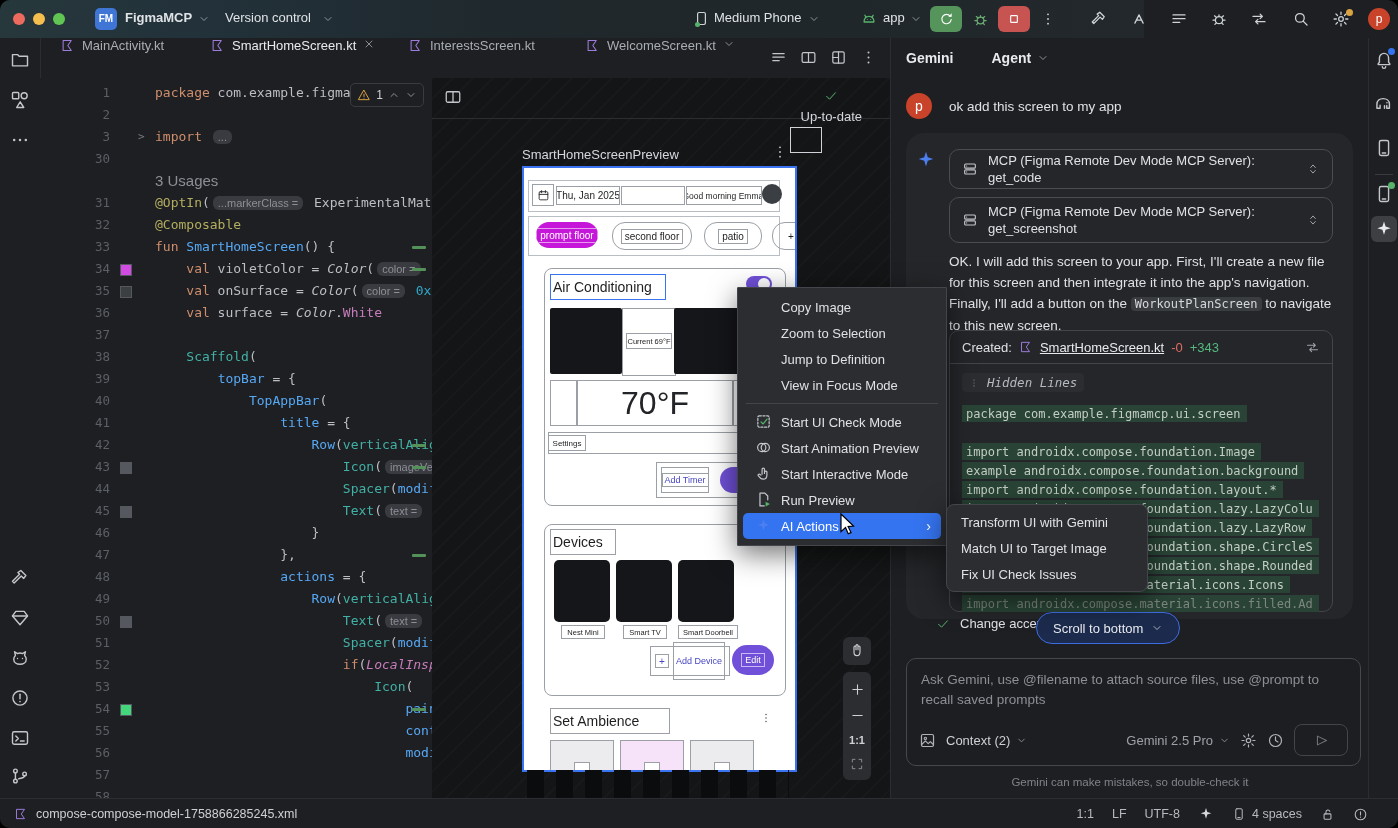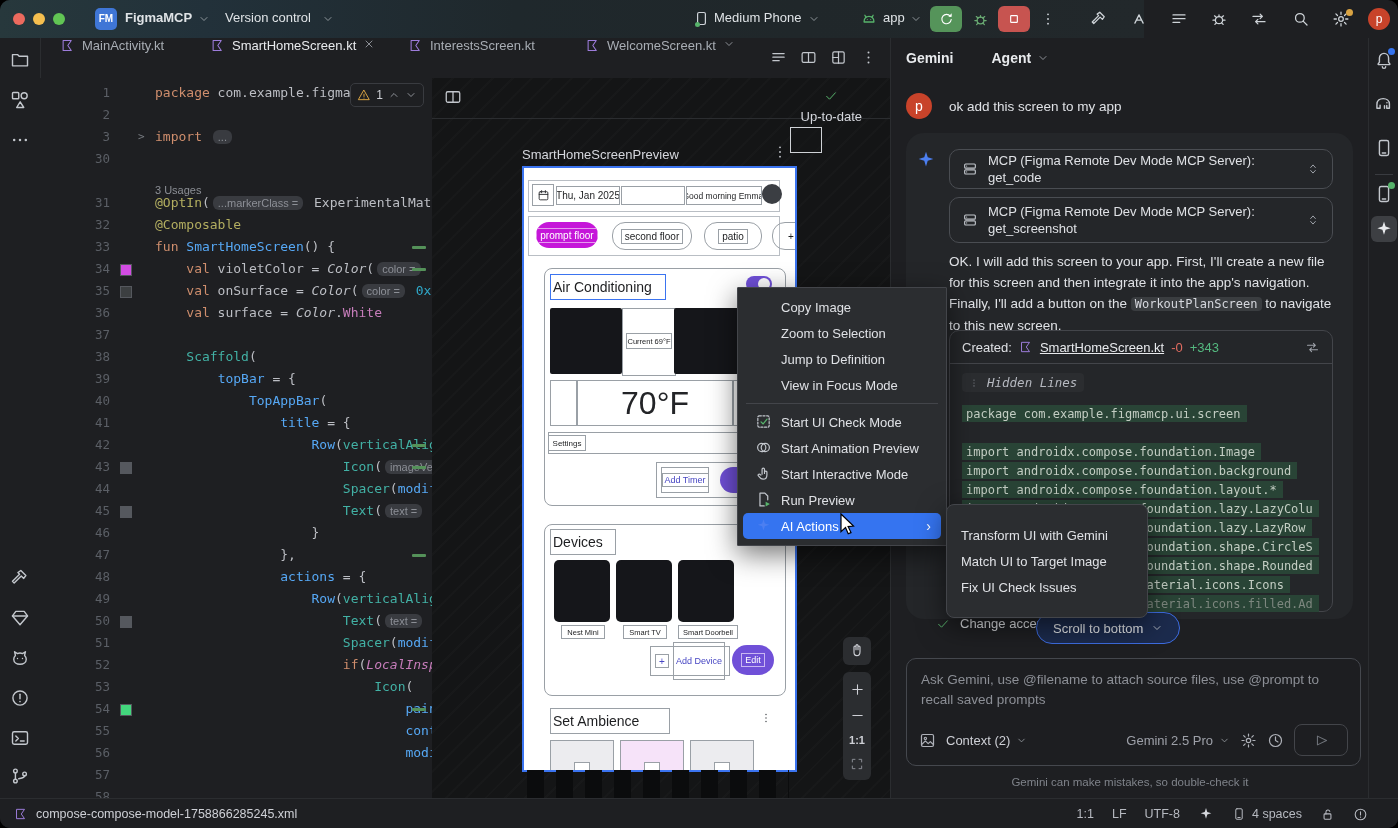--- a/index.html
+++ b/index.html
@@ -36,21 +36,21 @@
   .ls-ic{position:absolute;left:10px;width:20px;height:20px;color:#c3c7cd;}
 
   
   #code-pane{position:absolute;left:40px;top:78px;width:392px;height:720px;background:#1e1f22;overflow:hidden;}
   #code-lines{position:absolute;inset:0;}
   .cl{position:absolute;left:0;right:0;height:22px;font-family:"DejaVu Sans Mono",monospace;font-size:13px;line-height:22px;}
   .lnum{position:absolute;left:30px;width:40px;text-align:right;color:#5b5f66;font-size:12.5px;}
   .gmark{position:absolute;left:80px;top:6px;width:10px;height:10px;border:1px solid #55585e;}
   .gfold{position:absolute;left:98px;color:#787c82;font-size:11px;}
   .codeln{position:absolute;left:115px;white-space:pre;}
-  .usages{position:absolute;left:115px;color:#8c8f96;font-size:11px;font-family:"Liberation Sans",sans-serif;margin-top:9px;}
+  .usages{position:absolute;left:115px;color:#8c8f96;font-size:15px;font-family:"Liberation Sans",sans-serif;}
   .tk-kw{color:#cf8e6d;} .tk-ann{color:#b3ae60;} .tk-fnb{color:#56a8f5;} .tk-tl{color:#42b1a5;}
   .tk-pl{color:#bcbec4;} .tk-it{color:#bcbec4;font-style:italic;} .tk-mg{color:#c77dbb;}
   .tk-mgit{color:#c77dbb;font-style:italic;} .tk-nl{color:#2fa8c9;} .tk-str{color:#6aab73;}
   .tk-chip{background:#393b40;color:#8c8f96;border-radius:6px;padding:1px 5px;font-size:11px;margin:0 3px;font-family:"Liberation Sans",sans-serif;}
   #inspect-widget{position:absolute;right:8px;top:5px;height:22px;background:#1e1f22;border:1px solid #393b40;border-radius:5px;
     display:flex;align-items:center;gap:5px;padding:0 6px;color:#ced0d6;font-size:12px;}
   .gtick{position:absolute;left:372px;width:14px;height:2.5px;background:#549159;border-radius:1px;}
 
   
   #preview{position:absolute;left:432px;top:78px;width:458px;height:720px;background:#141516;
@@ -120,21 +120,21 @@
   #ctxmenu{position:absolute;left:737px;top:287px;width:208px;background:#2b2d30;border:1px solid #43454a;border-radius:1px;
     box-shadow:0 8px 28px rgba(0,0,0,.55);z-index:50;padding:6px 0;}
   .mi{height:26px;display:flex;align-items:center;gap:8px;padding:0 10px 0 12px;color:#dfe1e5;font-size:13px;margin:0 5px;border-radius:5px;}
   .mi .mic{width:18px;height:18px;flex:none;color:#c3c7cd;}
   .mi .mic i{width:17px;height:17px;}
   .mi .mil{flex:1;white-space:nowrap;}
   .mi .mia{color:#fff;font-size:14px;}
   .mi.hl{background:#3574f0;color:#fff;}
   .mdiv{height:1px;background:#43454a;margin:5px 8px;}
   #submenu{position:absolute;left:946px;top:504px;width:200px;background:#2b2d30;border:1px solid #43454a;border-radius:8px;
-    box-shadow:0 8px 28px rgba(0,0,0,.55);z-index:60;padding:17px 0;}
+    box-shadow:0 8px 28px rgba(0,0,0,.55);z-index:60;padding:4px 0;}
   .smi{height:26px;display:flex;align-items:center;padding:0 14px;color:#dfe1e5;font-size:13px;white-space:nowrap;}
   #cursor{position:absolute;left:840px;top:513px;z-index:70;width:20px;height:22px;}
   .blue{color:#4c7ff1 !important;}
 </style>
 </head>
 <body>
 
 <div id="app">
 
   <div id="titlebar">
@@ -781,21 +781,21 @@
                 <circle cx="12" cy="12" r="1.4" class="f"></circle>
                 <circle cx="12" cy="19" r="1.4" class="f"></circle>
               </svg>
             </i>
           <span>Hidden Lines</span>
         </div>
         <div id="diff-lines">
             <div class="dfr"><span class="dfl">package com.example.figmamcp.ui.screen</span></div>
             <div class="dfr"></div>
             <div class="dfr"><span class="dfl">import androidx.compose.foundation.Image</span></div>
-            <div class="dfr"><span class="dfl">import androidx.compose.foundation.background</span></div>
+            <div class="dfr"><span class="dfl">example androidx.compose.foundation.background</span></div>
             <div class="dfr"><span class="dfl">import androidx.compose.foundation.layout.*</span></div>
             <div class="dfr"><span class="dfl">import androidx.compose.foundation.lazy.LazyColu</span></div>
             <div class="dfr"><span class="dfl">import androidx.compose.foundation.lazy.LazyRow</span></div>
             <div class="dfr"><span class="dfl">import androidx.compose.foundation.shape.CircleS</span></div>
             <div class="dfr"><span class="dfl">import androidx.compose.foundation.shape.Rounded</span></div>
             <div class="dfr"><span class="dfl">import androidx.compose.material.icons.Icons</span></div>
             <div class="dfr"><span class="dfl dim">import androidx.compose.material.icons.filled.Ad</span></div>
           </div>
       </div>
     </div>

